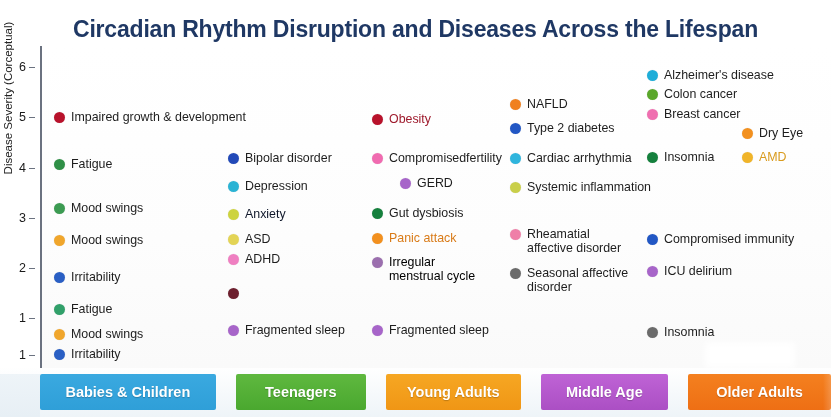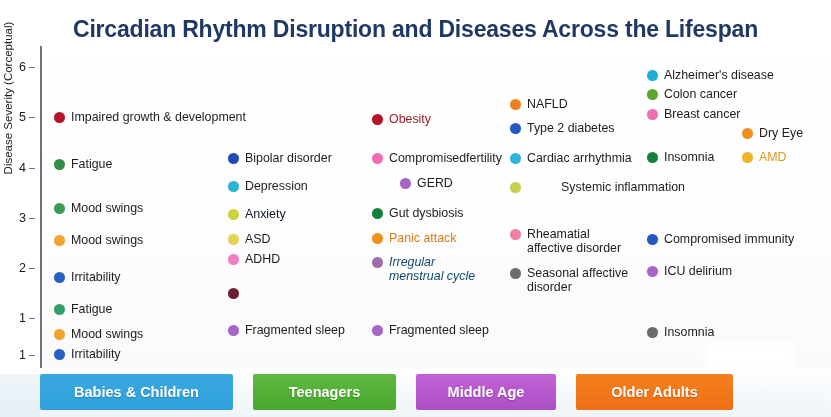--- a/index.html
+++ b/index.html
@@ -167,41 +167,41 @@
         <div class="item" style="left: 330px; top: 160px;">
           <span class="dot" style="background: rgb(21, 128, 61);"></span>
           <span class="txt" style="color: rgb(29, 29, 29);">Gut dysbiosis</span>
         </div>
         <div class="item" style="left: 330px; top: 185px;">
           <span class="dot" style="background: rgb(242, 144, 31);"></span>
           <span class="txt" style="color: rgb(217, 123, 24);">Panic attack</span>
         </div>
         <div class="item" style="left: 330px; top: 209px;">
           <span class="dot" style="background: rgb(155, 111, 174);"></span>
-          <span class="txt two-line" style="width: 95px; color: #0c4a6e; font-style: italic;">Irregular menstrual cycle</span>
+          <span class="txt two-line" style="width: 95px; color: #000000;">Irregular menstrual cycle</span>
         </div>
         <div class="item" style="left: 330px; top: 277px;">
           <span class="dot" style="background: rgb(167, 101, 201);"></span>
           <span class="txt" style="color: rgb(29, 29, 29);">Fragmented sleep</span>
         </div>
         <div class="item" style="left: 468px; top: 51px;">
           <span class="dot" style="background: rgb(240, 128, 30);"></span>
           <span class="txt" style="color: rgb(29, 29, 29);">NAFLD</span>
         </div>
         <div class="item" style="left: 468px; top: 75px;">
           <span class="dot" style="background: rgb(34, 87, 196);"></span>
           <span class="txt" style="color: rgb(29, 29, 29);">Type 2 diabetes</span>
         </div>
         <div class="item" style="left: 468px; top: 105px;">
           <span class="dot" style="background: rgb(47, 181, 221);"></span>
           <span class="txt" style="color: rgb(29, 29, 29);">Cardiac arrhythmia</span>
         </div>
         <div class="item" style="left: 468px; top: 134px;">
           <span class="dot" style="background: rgb(201, 207, 74);"></span>
-          <span class="txt" style="color: rgb(29, 29, 29); margin-left: 34px;">Systemic inflammation</span>
+          <span class="txt" style="color: rgb(29, 29, 29);">Systemic inflammation</span>
         </div>
         <div class="item" style="left: 468px; top: 181px;">
           <span class="dot" style="background: rgb(239, 127, 168);"></span>
           <span class="txt two-line" style="width: 108px; color: rgb(29, 29, 29);">Rheamatial affective disorder</span>
         </div>
         <div class="item" style="left: 468px; top: 220px;">
           <span class="dot" style="background: rgb(107, 107, 107);"></span>
           <span class="txt two-line" style="width: 120px; color: rgb(29, 29, 29);">Seasonal affective disorder</span>
         </div>
         <div class="item" style="left: 605px; top: 22px;">
@@ -273,18 +273,19 @@
         <span class="ytick-num">1</span>
         <span class="ytick-mark"></span>
       </div>
     </div>
   <div class="ylabel">Disease Severity (Corceptual)</div>
 
   <div class="left-gutter"></div>
   <div class="bands" id="bands">
       <div class="band" style="width: 193px; background: linear-gradient(rgb(58, 169, 224), rgb(47, 159, 216));">Babies &amp; Children</div>
       <div class="band" style="width: 143px; background: linear-gradient(rgb(95, 184, 63), rgb(74, 168, 47));">Teenagers</div>
+      <div class="band" style="width: 148px; background: linear-gradient(rgb(246, 167, 35), rgb(240, 150, 21));">Young Adults</div>
       <div class="band" style="width: 140px; background: linear-gradient(rgb(191, 99, 214), rgb(171, 79, 196));">Middle Age</div>
       <div class="band" style="width: 157px; background: linear-gradient(rgb(244, 128, 31), rgb(238, 111, 20));">Older Adults</div>
     </div>
   <div class="bands-fade"></div>
 
 </div>
 
 </body></html>

